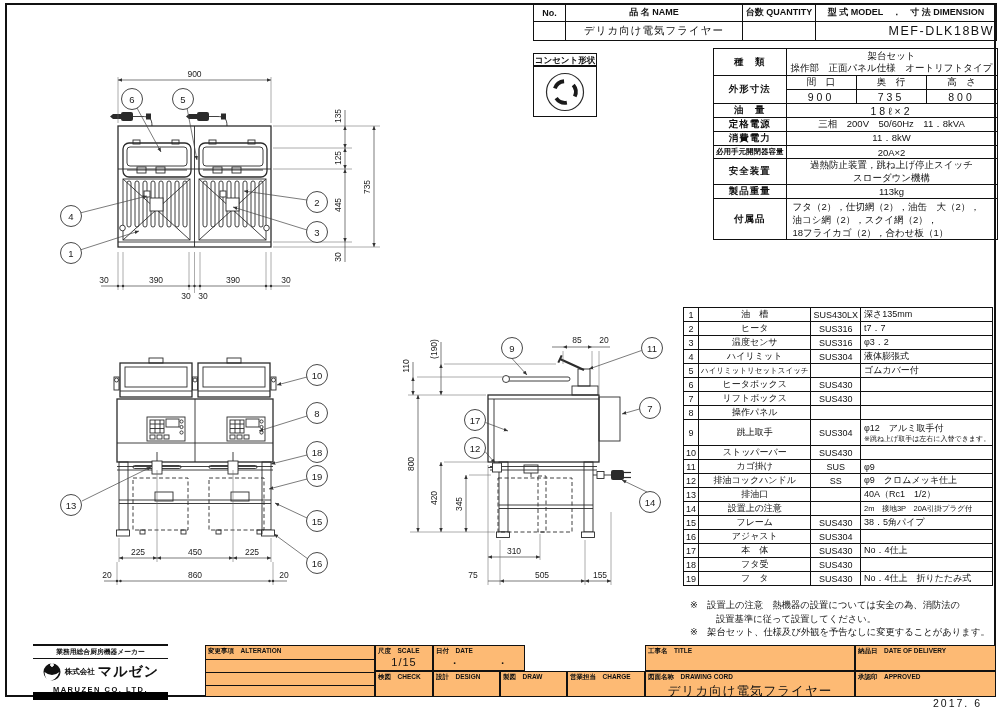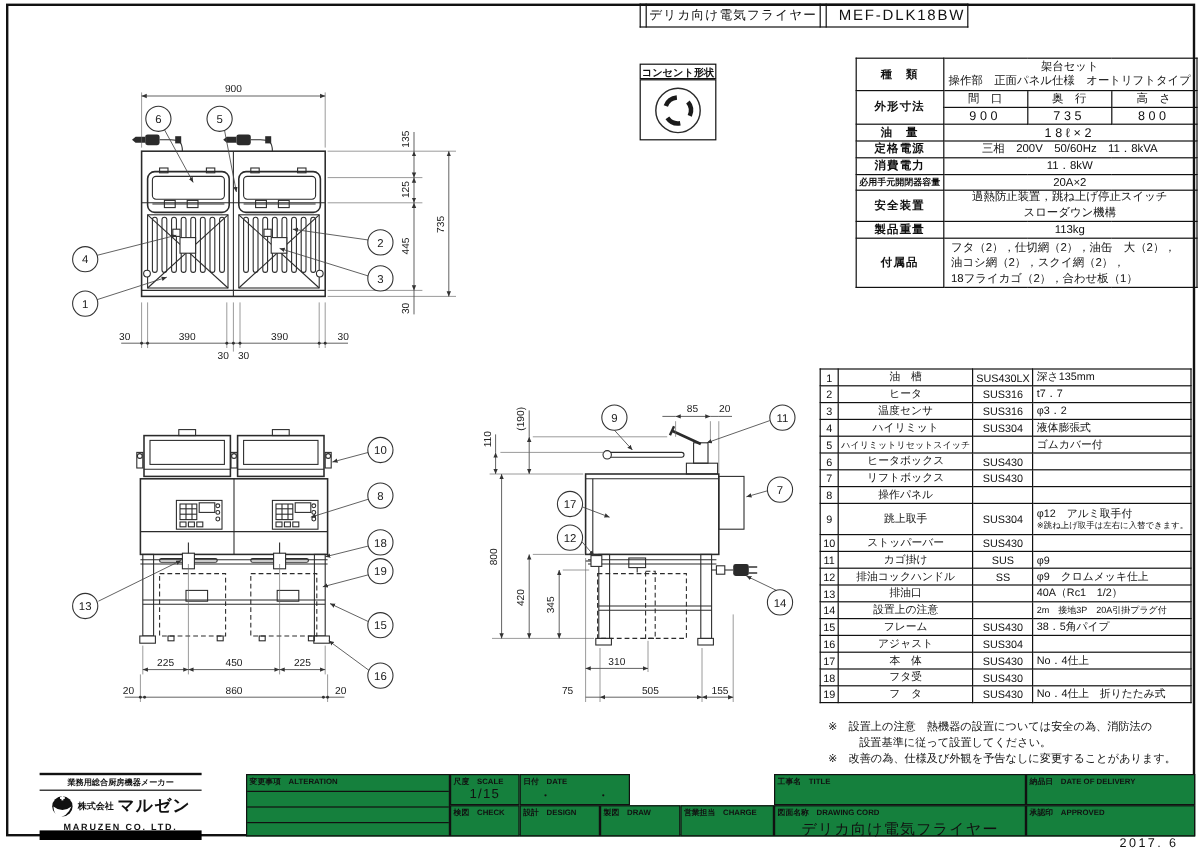--- a/index.html
+++ b/index.html
@@ -30,21 +30,21 @@
 .parts{left:683px;top:307px}
 .parts td{font-size:9px;text-align:center}
 .parts td.note{text-align:left;padding-left:3px}
 .parts td.hd{font-weight:bold;letter-spacing:2px}
 .parts td.sm{font-size:7.5px;letter-spacing:0}
 .parts .n2{font-size:7px;line-height:8px}
 
 .notes{left:690px;top:599px;width:306px;font-size:9.3px;line-height:13.5px}
 .notes .ind{padding-left:26px}
 
-.tbc{position:absolute;border:1px solid #111;background:#15803d}
+.tbc{position:absolute;border:1px solid #111;background:#fdba74}
 .tbl{font-size:6.5px;font-weight:bold;display:block;padding:1px 0 0 2px;white-space:nowrap}
 .tbv{text-align:center;font-size:11px;letter-spacing:1px}
 .tbv2{text-align:center;font-size:12.5px;letter-spacing:1px;padding-top:1px}
 .logo{left:33px;top:644px;width:135px;height:56px;border-top:2px solid #111;border-bottom:8px solid #000000;text-align:center}
 .logo .tag{font-size:6.8px;font-weight:bold;border-bottom:1.5px solid #111;padding:1px 2px;white-space:nowrap}
 .logo .row{display:flex;align-items:center;justify-content:center;gap:3px;padding-top:3px}
 .logo .kk{font-size:7.5px;font-weight:bold}
 .logo .mz{font-size:14px;font-weight:bold;letter-spacing:1px}
 .logo .en{font-size:7.5px;font-weight:bold;letter-spacing:1.5px;padding-top:3px}
 .alt-line{position:absolute;left:0;width:100%;border-top:1px solid #111}
@@ -63,20 +63,26 @@
 .bal text{font-size:9.5px;text-anchor:middle;fill:#222;font-family:"Liberation Sans","DejaVu Sans",sans-serif}
 </style>
 </head>
 <body>
 
 <div id="sheet">
   <div class="abs" id="border"></div>
 
   <table class="abs hdr">
     <tbody>
+        <tr style="height:18px">
+      <td class="lab" style="width:32px">No.</td>
+      <td class="lab" style="width:177px">品 名 NAME</td>
+      <td class="lab" style="width:73px">台数 QUANTITY</td>
+      <td class="lab" style="width:181px">型 式 MODEL　．　寸 法 DIMENSION</td>
+    </tr>
     <tr style="height:19px">
       <td></td>
       <td class="namev">デリカ向け電気フライヤー</td>
       <td></td>
       <td class="modelv">MEF-DLK18BW</td>
     </tr>
   </tbody>
     </table>
 
   <div class="abs outlab">コンセント形状</div>
@@ -265,21 +271,21 @@
           <td>フ　タ</td>
           <td>SUS430</td>
           <td class="note">No．4仕上　折りたたみ式</td>
         </tr>
   </tbody>
     </table>
 
   <div class="abs notes">
     <div>※　設置上の注意　熱機器の設置については安全の為、消防法の</div>
     <div class="ind">設置基準に従って設置してください。</div>
-    <div>※　改善の為、仕様及び外観を予告なしに変更することがあります。</div>
+    <div>※　架台セット、仕様及び外観を予告なしに変更することがあります。</div>
   </div>
 
   <svg style="left:35px;top:60px" width="355" height="250" viewBox="35 60 355 250">
     <defs>
       <marker id="arw" viewBox="0 0 8 8" refX="7" refY="4" markerWidth="7" markerHeight="7" orient="auto-start-reverse">
         <path d="M0,1 L7,4 L0,7 z" fill="#333"></path>
       </marker>
     </defs>
     <g>
       <rect x="118" y="126" width="153" height="121" class="lnb"></rect>

